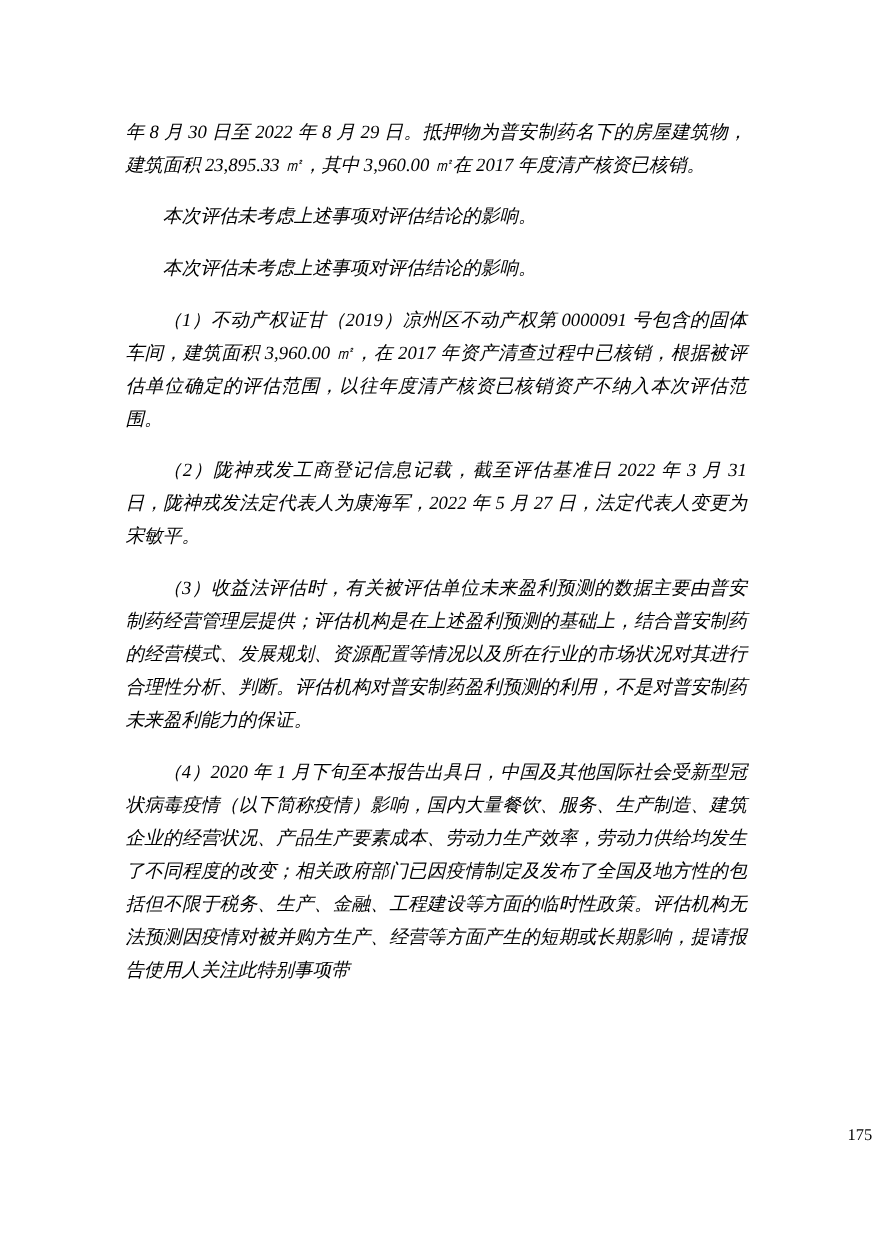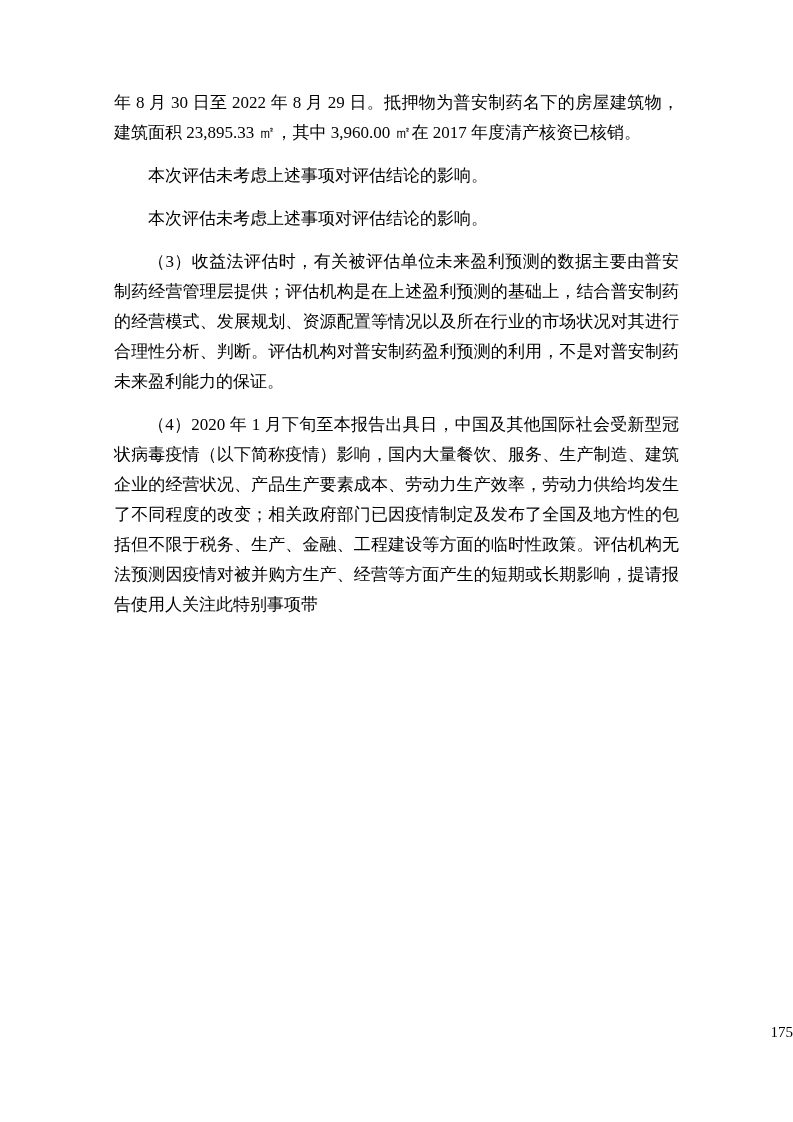--- a/index.html
+++ b/index.html
@@ -20,21 +20,22 @@
     width: 793px;
     height: 1122px;
     padding: 88px 114px 0 114px;
     position: relative;
     background: #ffffff;
   }
   .doc-body p {
     font-size: 17px;
     line-height: 30px;
     text-align: justify;
-    margin: 0 0 13px 0;
+    margin: 17px 0 13px 0;
+    font-style: italic;
   }
   .doc-body p.indent {
     text-indent: 2em;
   }
   .page-number {
     position: absolute;
     top: 1022px;
     left: 0;
     right: 0;
     text-align: right;
@@ -43,17 +44,19 @@
   }
 </style>
 </head>
 <body>
 
 <div class="page">
   <div class="doc-body" id="doc-body">
       <p class="">年 8 月 30 日至 2022 年 8 月 29 日。抵押物为普安制药名下的房屋建筑物，建筑面积 23,895.33 ㎡，其中 3,960.00 ㎡在 2017 年度清产核资已核销。</p>
       <p class="indent">本次评估未考虑上述事项对评估结论的影响。</p>
       <p class="indent">本次评估未考虑上述事项对评估结论的影响。</p>
+      <p class="indent">（1）不动产权证甘（2019）凉州区不动产权第 0000091 号包含的固体车间，建筑面积 3,960.00 ㎡，在 2017 年资产清查过程中已核销，根据被评估单位确定的评估范围，以往年度清产核资已核销资产不纳入本次评估范围。</p>
+      <p class="indent">（2）陇神戎发工商登记信息记载，截至评估基准日 2022 年 3 月 31 日，陇神戎发法定代表人为康海军，2022 年 5 月 27 日，法定代表人变更为宋敏平。</p>
       <p class="indent">（3）收益法评估时，有关被评估单位未来盈利预测的数据主要由普安制药经营管理层提供；评估机构是在上述盈利预测的基础上，结合普安制药的经营模式、发展规划、资源配置等情况以及所在行业的市场状况对其进行合理性分析、判断。评估机构对普安制药盈利预测的利用，不是对普安制药未来盈利能力的保证。</p>
       <p class="indent">（4）2020 年 1 月下旬至本报告出具日，中国及其他国际社会受新型冠状病毒疫情（以下简称疫情）影响，国内大量餐饮、服务、生产制造、建筑企业的经营状况、产品生产要素成本、劳动力生产效率，劳动力供给均发生了不同程度的改变；相关政府部门已因疫情制定及发布了全国及地方性的包括但不限于税务、生产、金融、工程建设等方面的临时性政策。评估机构无法预测因疫情对被并购方生产、经营等方面产生的短期或长期影响，提请报告使用人关注此特别事项带</p>
     </div>
   <div class="page-number">175</div>
 </div>
 
 </body></html>

